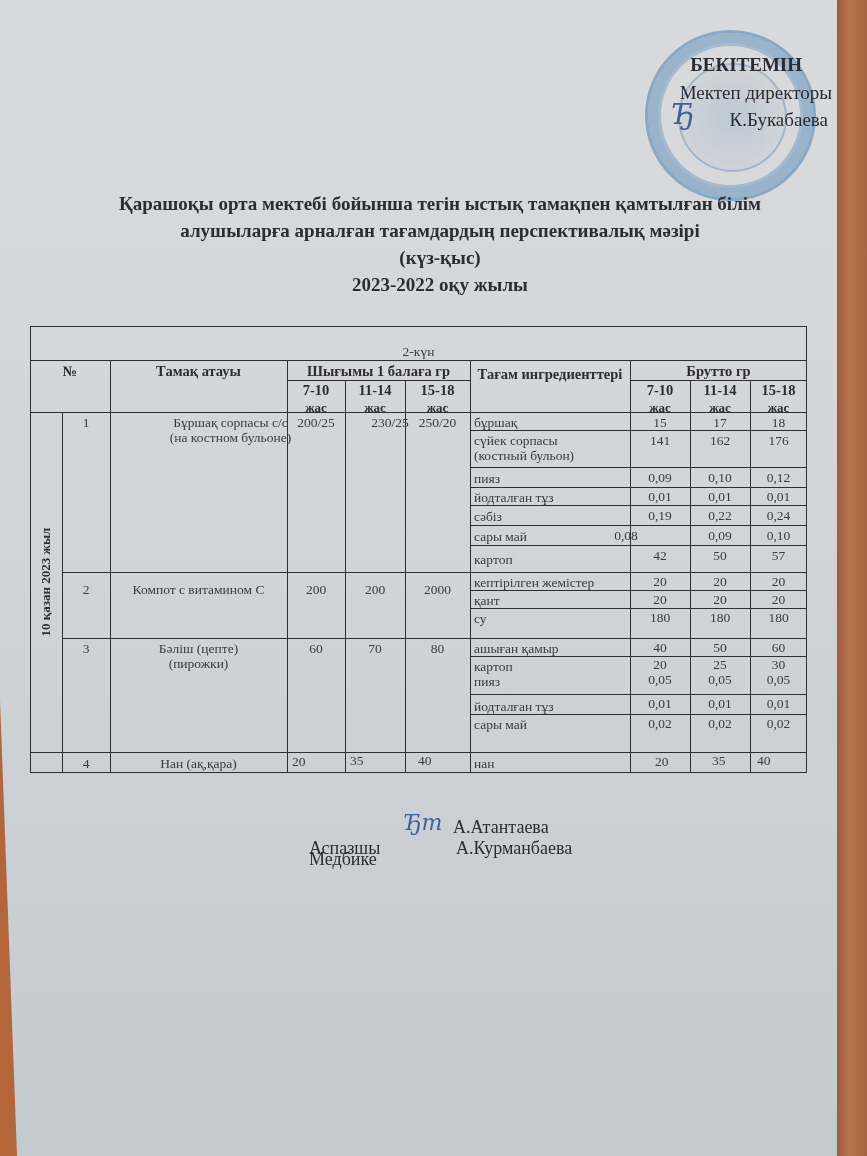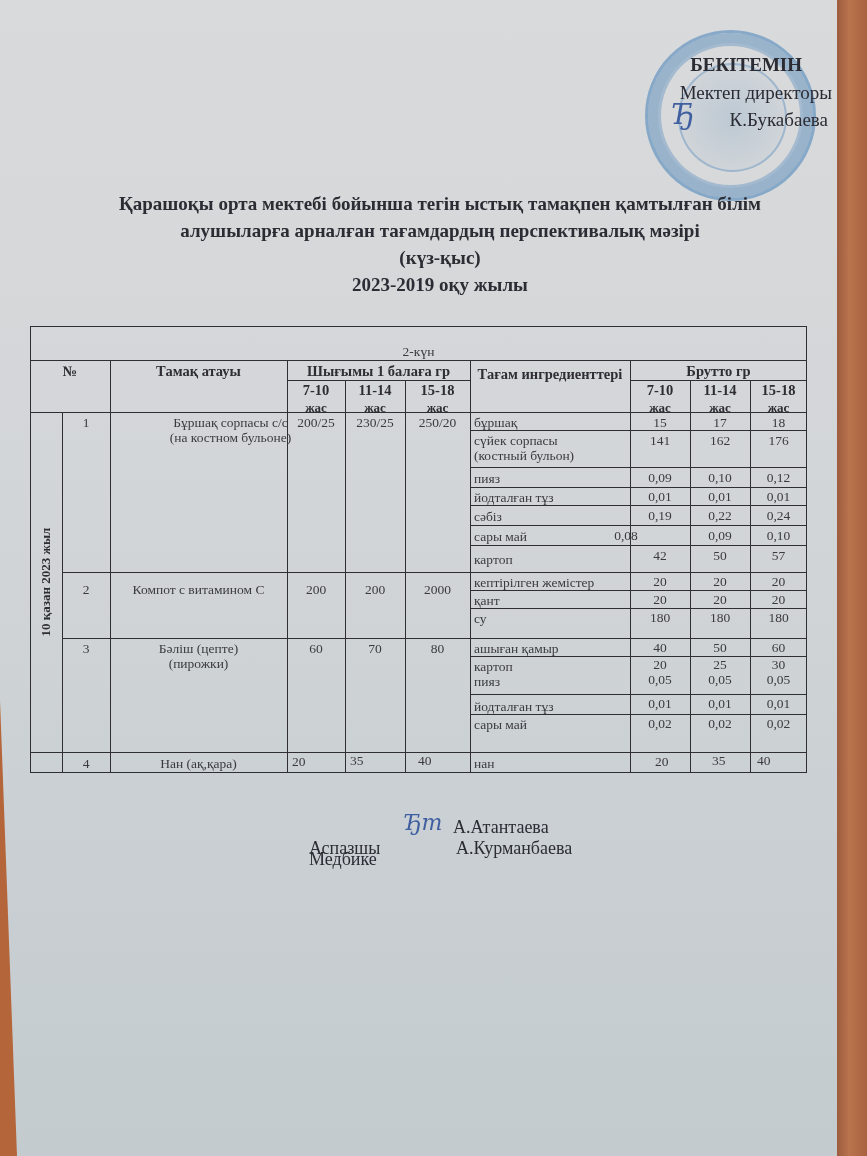--- a/index.html
+++ b/index.html
@@ -73,21 +73,21 @@
   <div style="padding-right:30px;"><b>БЕКІТЕМІН</b></div>
   <div style="margin-top:4px;">Мектеп директоры</div>
   <div style="margin-top:3px; padding-right:4px;">К.Букабаева</div>
 </div>
 <div class="sig" style="left:672px; top:98px;">Ђ</div>
 
 <div class="title">
   <div>Қарашоқы орта мектебі бойынша тегін ыстық тамақпен қамтылған білім</div>
   <div style="margin-top:3px;">алушыларға арналған тағамдардың перспективалық мәзірі</div>
   <div style="margin-top:3px;">(күз-қыс)</div>
-  <div style="margin-top:3px;">2023-2019 оқу жылы</div>
+  <div style="margin-top:3px;">2023-2022 оқу жылы</div>
 </div>
 
 <div class="tbl" style="height:450px;">
 
   <div class="line" style="left:0;top:0;width:777px;height:1px;"></div>
   <div class="line" style="left:0;top:34px;width:777px;height:1px;"></div>
   <div class="line" style="left:257px;top:54px;width:183px;height:1px;"></div>
   <div class="line" style="left:600px;top:54px;width:177px;height:1px;"></div>
   <div class="line" style="left:0;top:86px;width:777px;height:1px;"></div>
   <div class="line" style="left:32px;top:246px;width:745px;height:1px;"></div>
@@ -157,21 +157,21 @@
       <span>10 қазан 2023 жыл</span>
     </div>
 
   <div>
     <div class="cell c" style="left:32px;top:89px;width:48px;">1</div>
     <div class="cell c" style="left:80px;top:89px;width:177px;padding-left:32px;">
         <div>Бұршақ сорпасы с/с</div>
         <div>(на костном бульоне)</div>
       </div>
     <div class="cell c" style="left:257px;top:89px;width:58px;">200/25</div>
-    <div class="cell c" style="left:315px;top:89px;width:60px;">230/25</div>
+    <div class="cell c" style="left:330px;top:89px;width:60px;">230/25</div>
     <div class="cell c" style="left:375px;top:89px;width:65px;">250/20</div>
   </div>
 
   <div>
     <div class="cell" style="left:444px;top:89px;">бұршақ</div>
     <div class="cell c" style="left:600px;top:89px;width:60px;">15</div>
     <div class="cell c" style="left:660px;top:89px;width:60px;">17</div>
     <div class="cell c" style="left:720px;top:89px;width:57px;">18</div>
   </div>
   <div>

